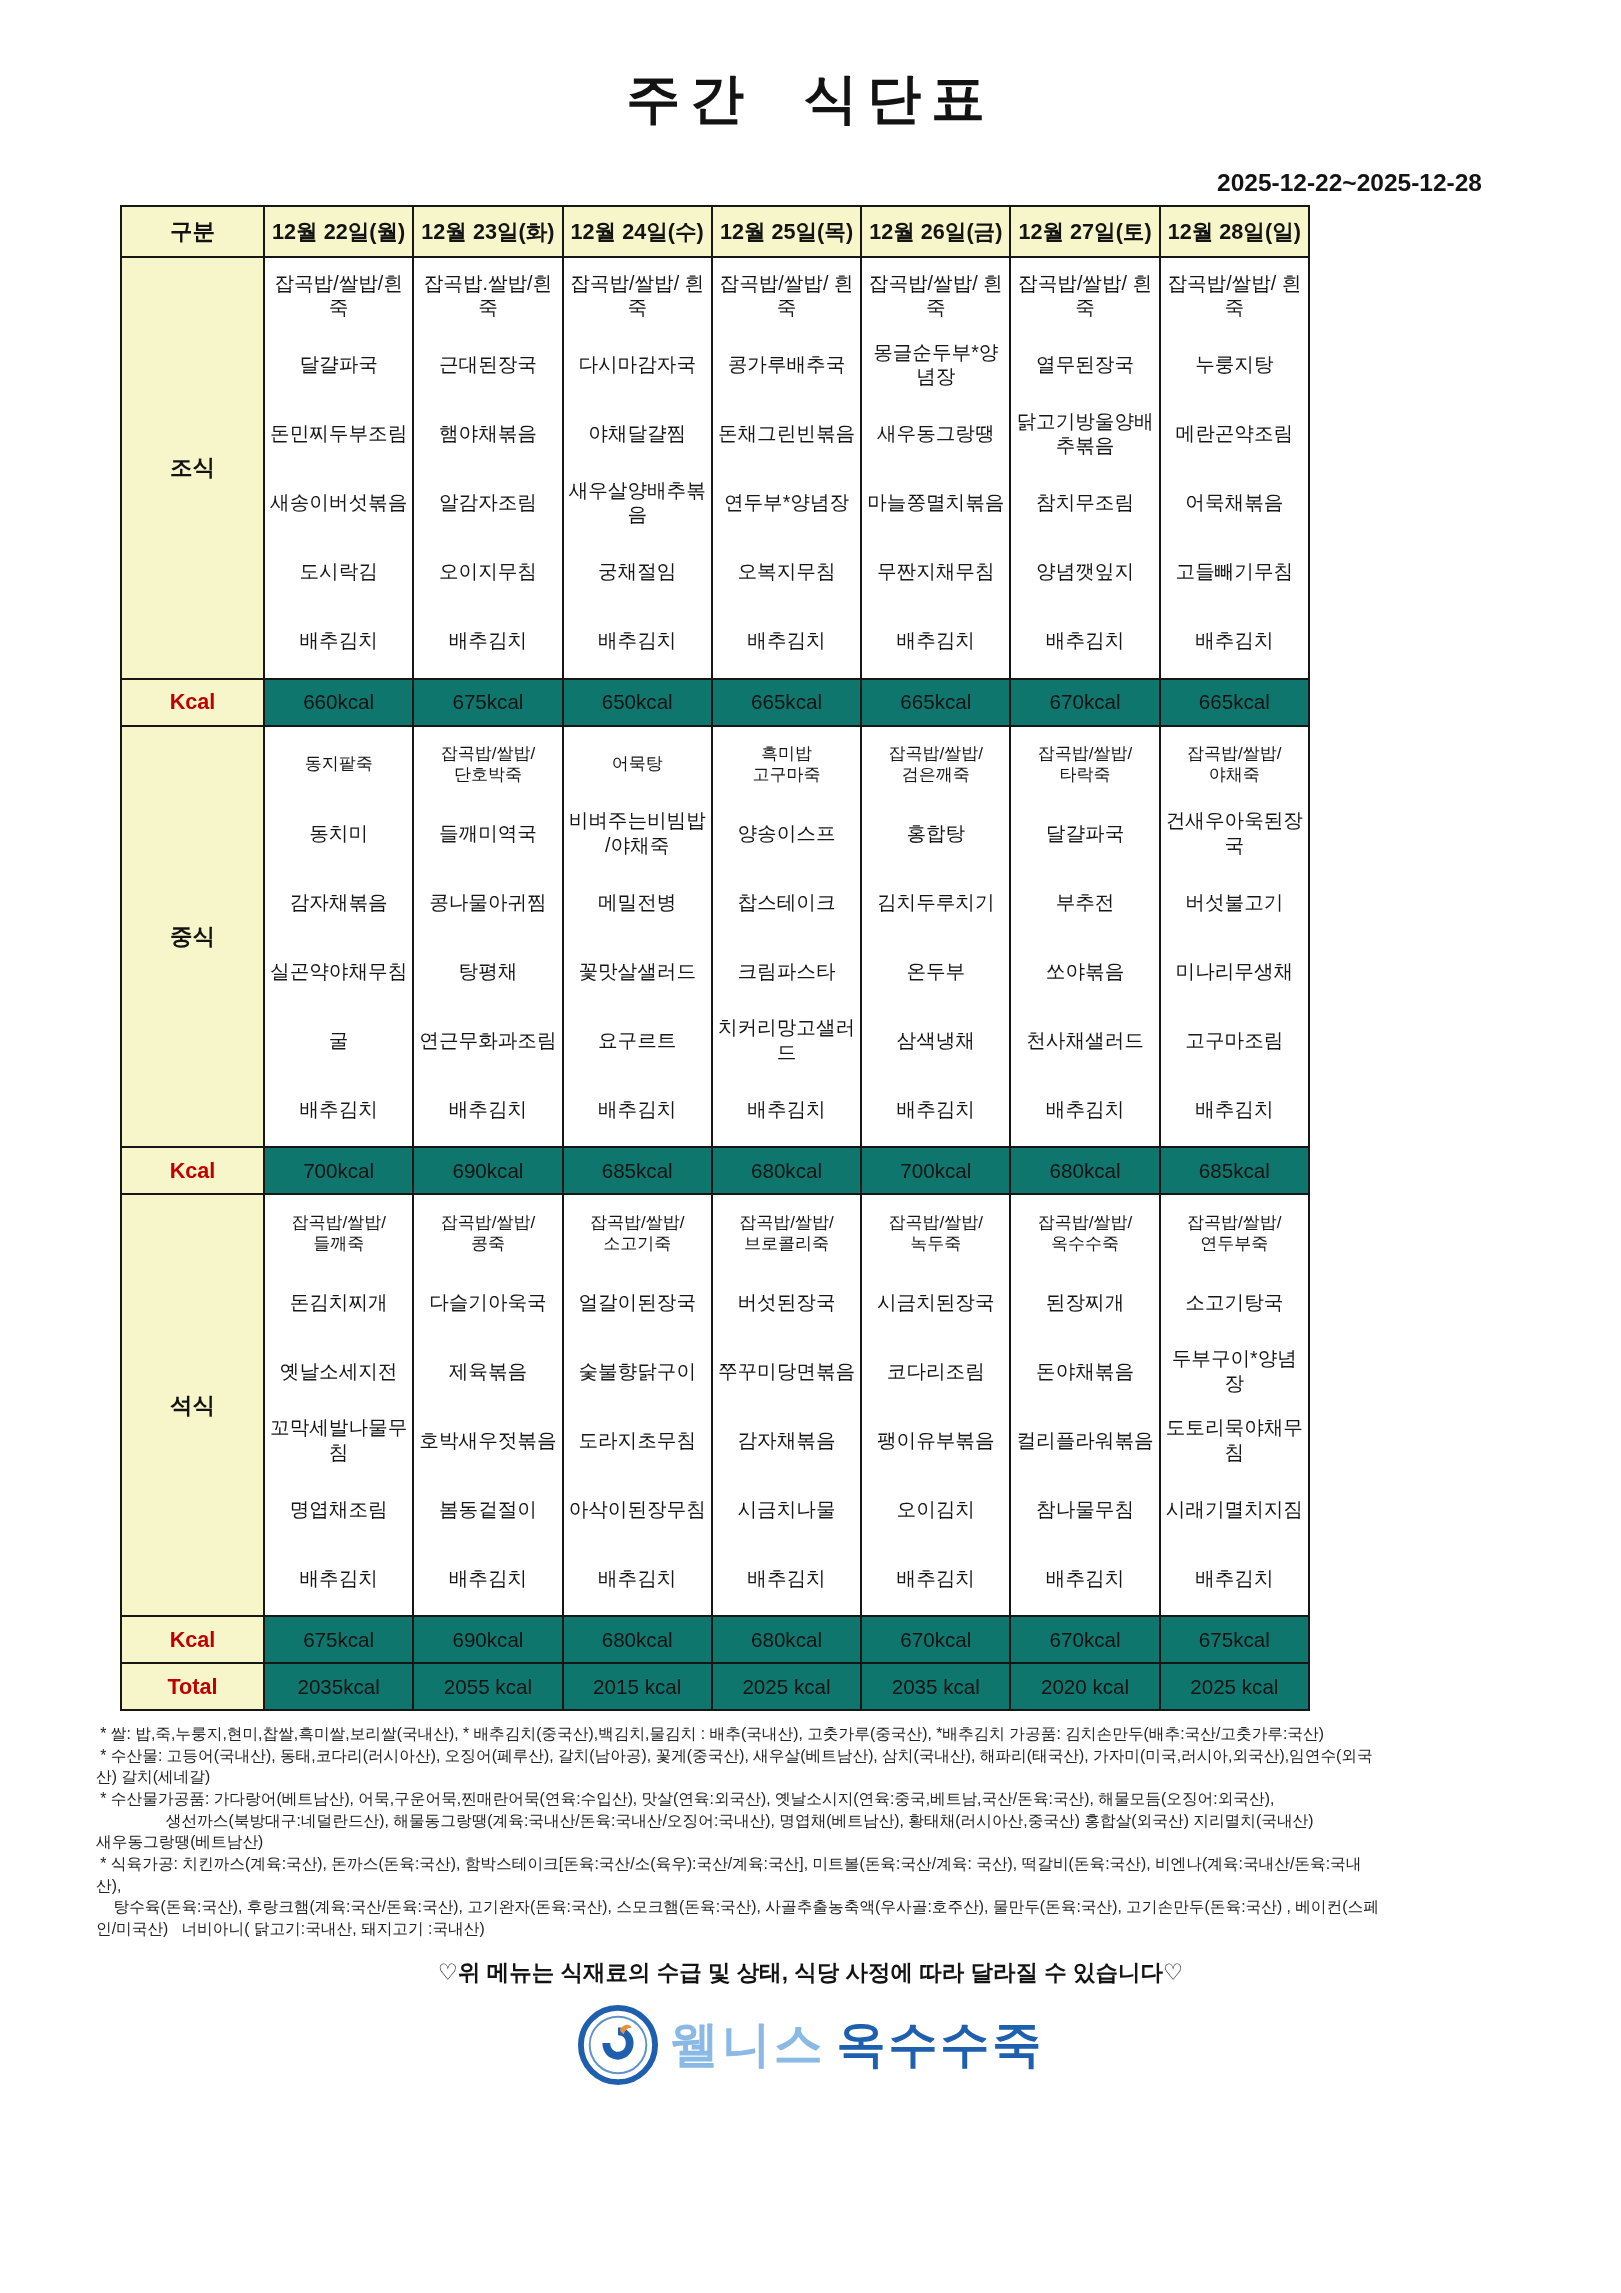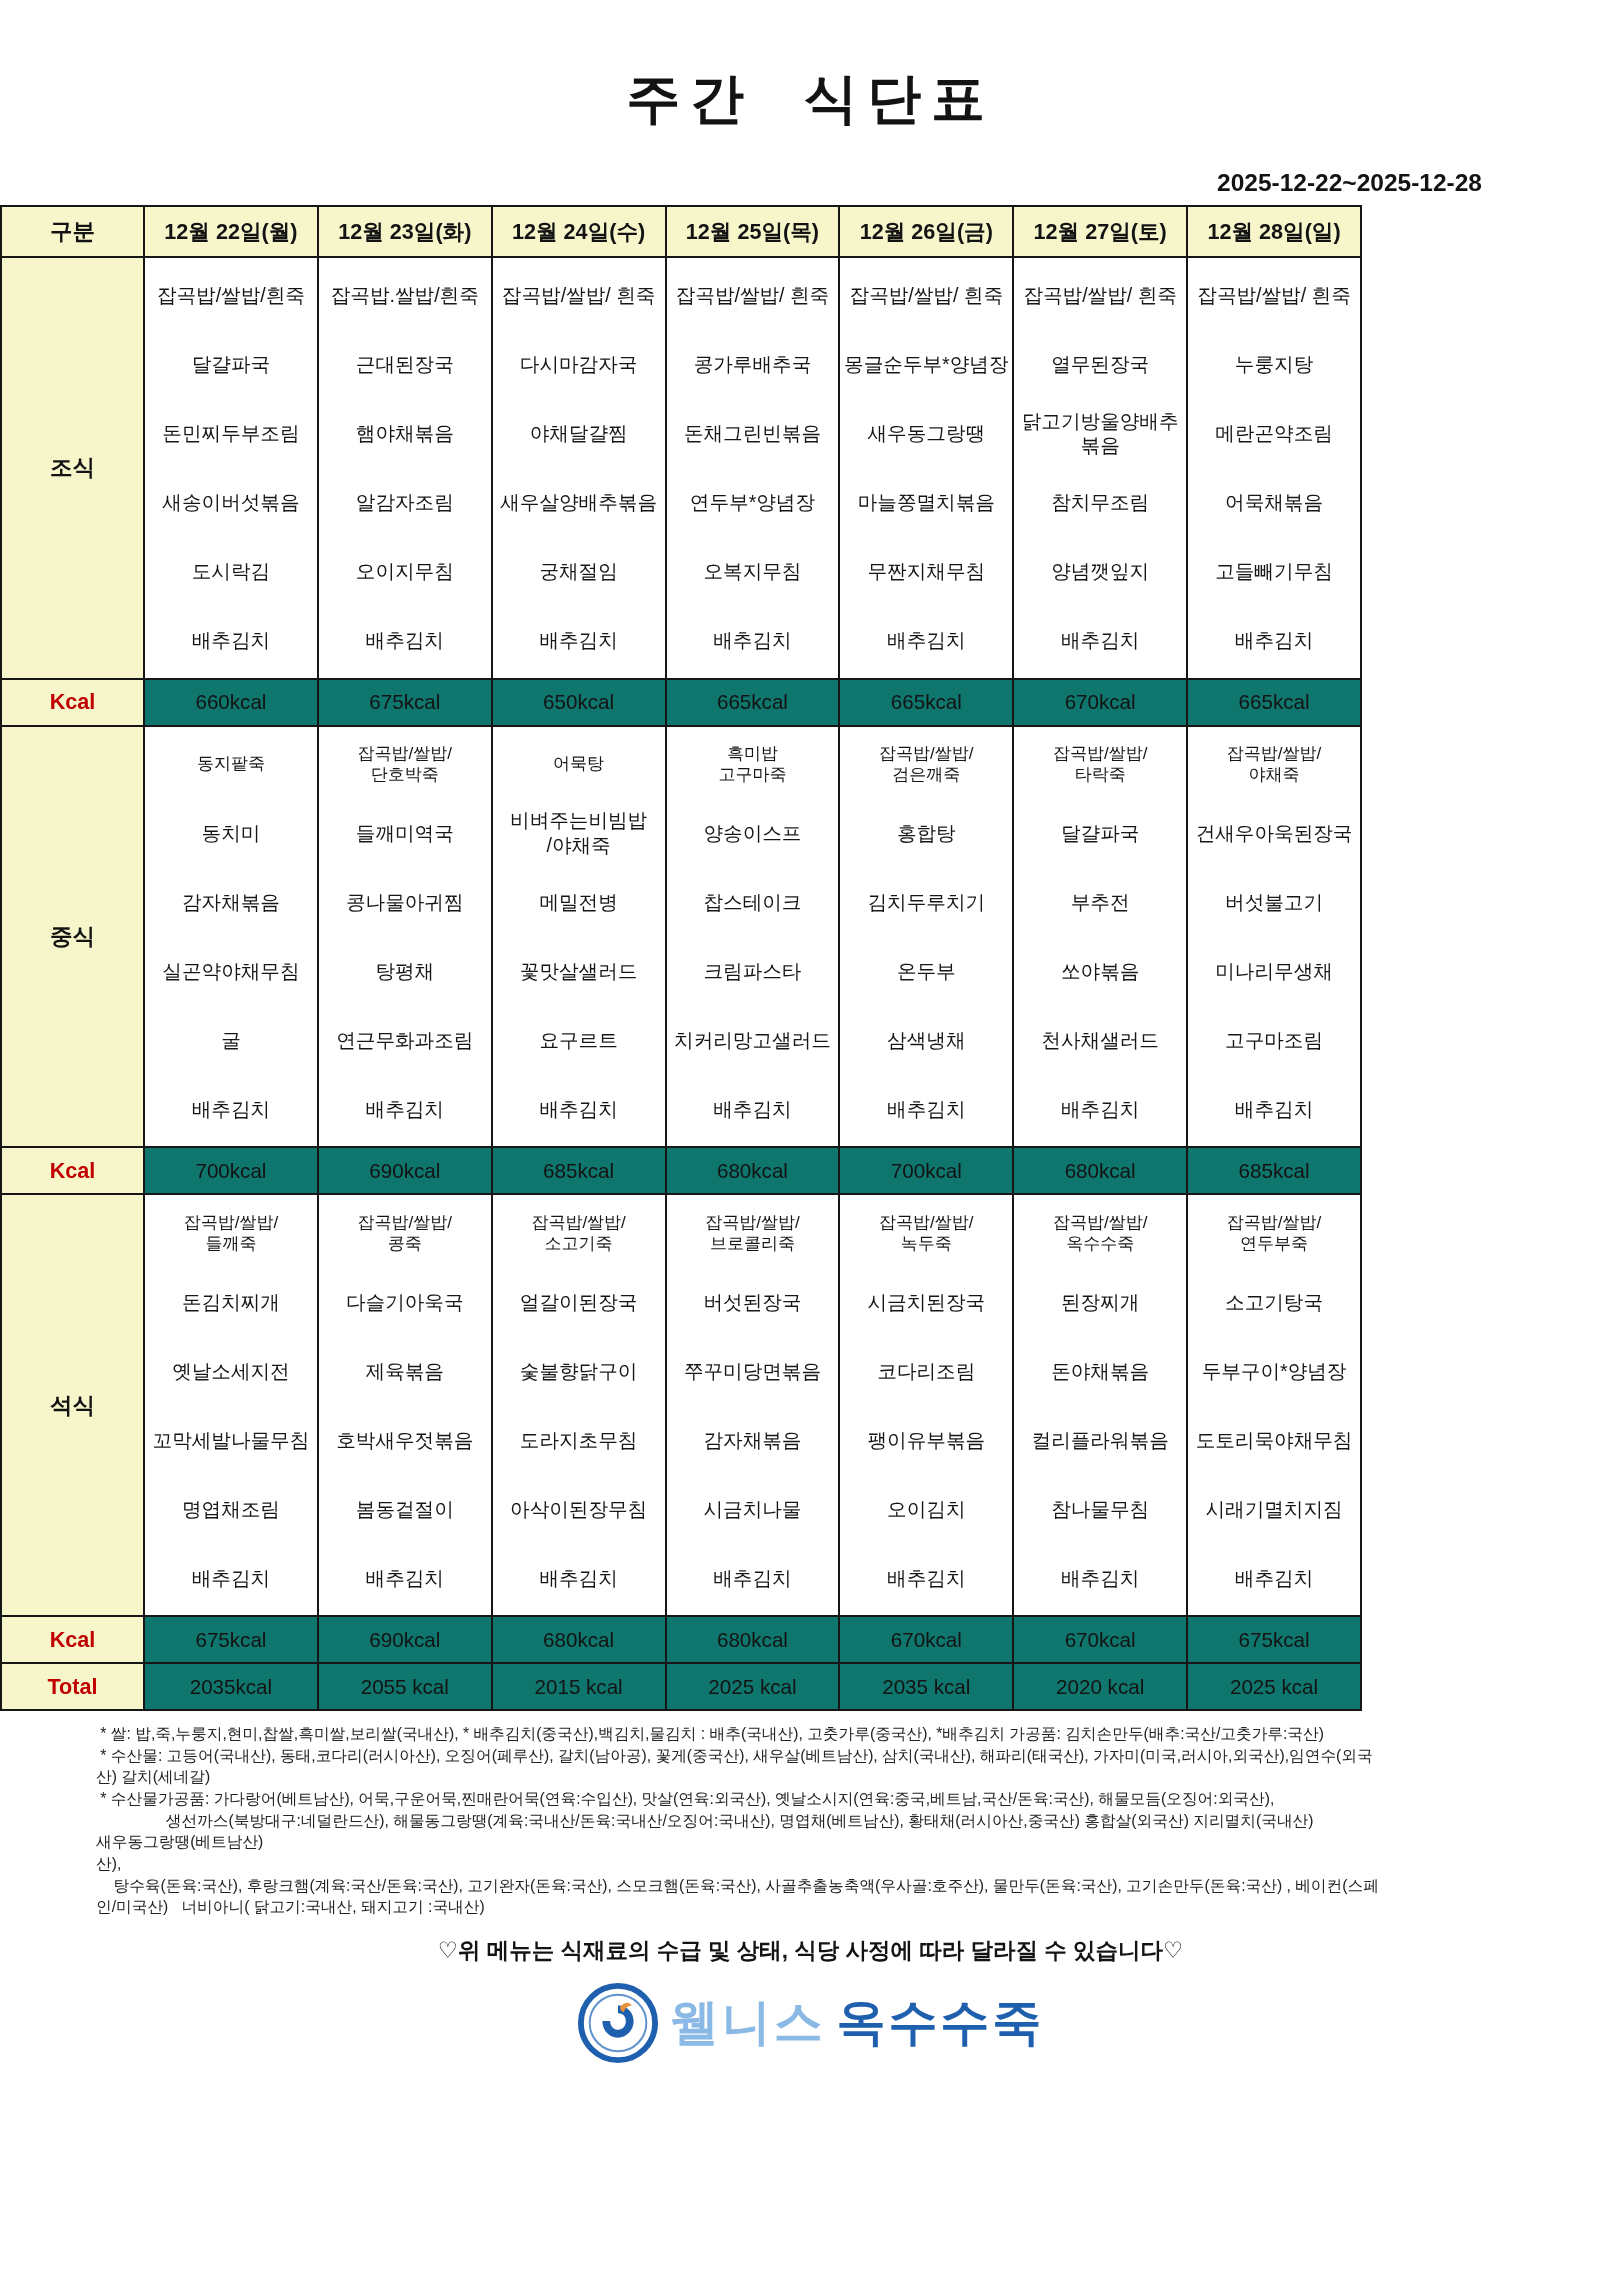--- a/index.html
+++ b/index.html
@@ -10,21 +10,21 @@
   }
   .title{
     padding-top:63px;text-align:center;font-size:54px;font-weight:bold;
     letter-spacing:9.8px;white-space:pre;color:#131313;
   }
   .date-range{
     width:1362px;margin:33px 0 7.8px 120px;text-align:right;
     font-size:24.5px;font-weight:bold;color:#131313;
   }
   table.menu{
-    border-collapse:collapse;width:1362px;table-layout:fixed;
+    border-collapse:collapse;margin-left:120px;width:1190px;table-layout:fixed;
     border:2.9px solid #161616;
   }
   table.menu th,table.menu td{border:2px solid #161616;}
   th.gubun-h,td.gubun{
     background:#f7f6cb;text-align:center;vertical-align:middle;
     font-weight:bold;font-size:22.5px;color:#131313;
   }
   td.gubun.red{color:#c00000;font-size:21.6px;}
   th.day{
     background:#f7f6cb;height:47px;font-size:21.6px;font-weight:bold;
@@ -319,20 +319,21 @@
       </tbody>
   </table>
 
   <div class="footnotes">
       <div class="fnline"> * 쌀: 밥,죽,누룽지,현미,찹쌀,흑미쌀,보리쌀(국내산), * 배추김치(중국산),백김치,물김치 : 배추(국내산), 고춧가루(중국산), *배추김치 가공품: 김치손만두(배추:국산/고춧가루:국산)</div>
       <div class="fnline"> * 수산물: 고등어(국내산), 동태,코다리(러시아산), 오징어(페루산), 갈치(남아공), 꽃게(중국산), 새우살(베트남산), 삼치(국내산), 해파리(태국산), 가자미(미국,러시아,외국산),임연수(외국</div>
       <div class="fnline">산) 갈치(세네갈)</div>
       <div class="fnline"> * 수산물가공품: 가다랑어(베트남산), 어묵,구운어묵,찐매란어묵(연육:수입산), 맛살(연육:외국산), 옛날소시지(연육:중국,베트남,국산/돈육:국산), 해물모듬(오징어:외국산),</div>
       <div class="fnline">                생선까스(북방대구:네덜란드산), 해물동그랑땡(계육:국내산/돈육:국내산/오징어:국내산), 명엽채(베트남산), 황태채(러시아산,중국산) 홍합살(외국산) 지리멸치(국내산)</div>
       <div class="fnline">새우동그랑땡(베트남산)</div>
+      <div class="fnline"> * 식육가공: 치킨까스(계육:국산), 돈까스(돈육:국산), 함박스테이크[돈육:국산/소(육우):국산/계육:국산], 미트볼(돈육:국산/계육: 국산), 떡갈비(돈육:국산), 비엔나(계육:국내산/돈육:국내</div>
       <div class="fnline">산),</div>
       <div class="fnline">    탕수육(돈육:국산), 후랑크햄(계육:국산/돈육:국산), 고기완자(돈육:국산), 스모크햄(돈육:국산), 사골추출농축액(우사골:호주산), 물만두(돈육:국산), 고기손만두(돈육:국산) , 베이컨(스페</div>
       <div class="fnline">인/미국산)   너비아니( 닭고기:국내산, 돼지고기 :국내산)</div>
     </div>
 
   <div class="notice">♡위 메뉴는 식재료의 수급 및 상태, 식당 사정에 따라 달라질 수 있습니다♡</div>
 
   <div class="logo">
     <span style="display:inline-flex;">
       <svg width="82" height="82" viewBox="0 0 84 84">

